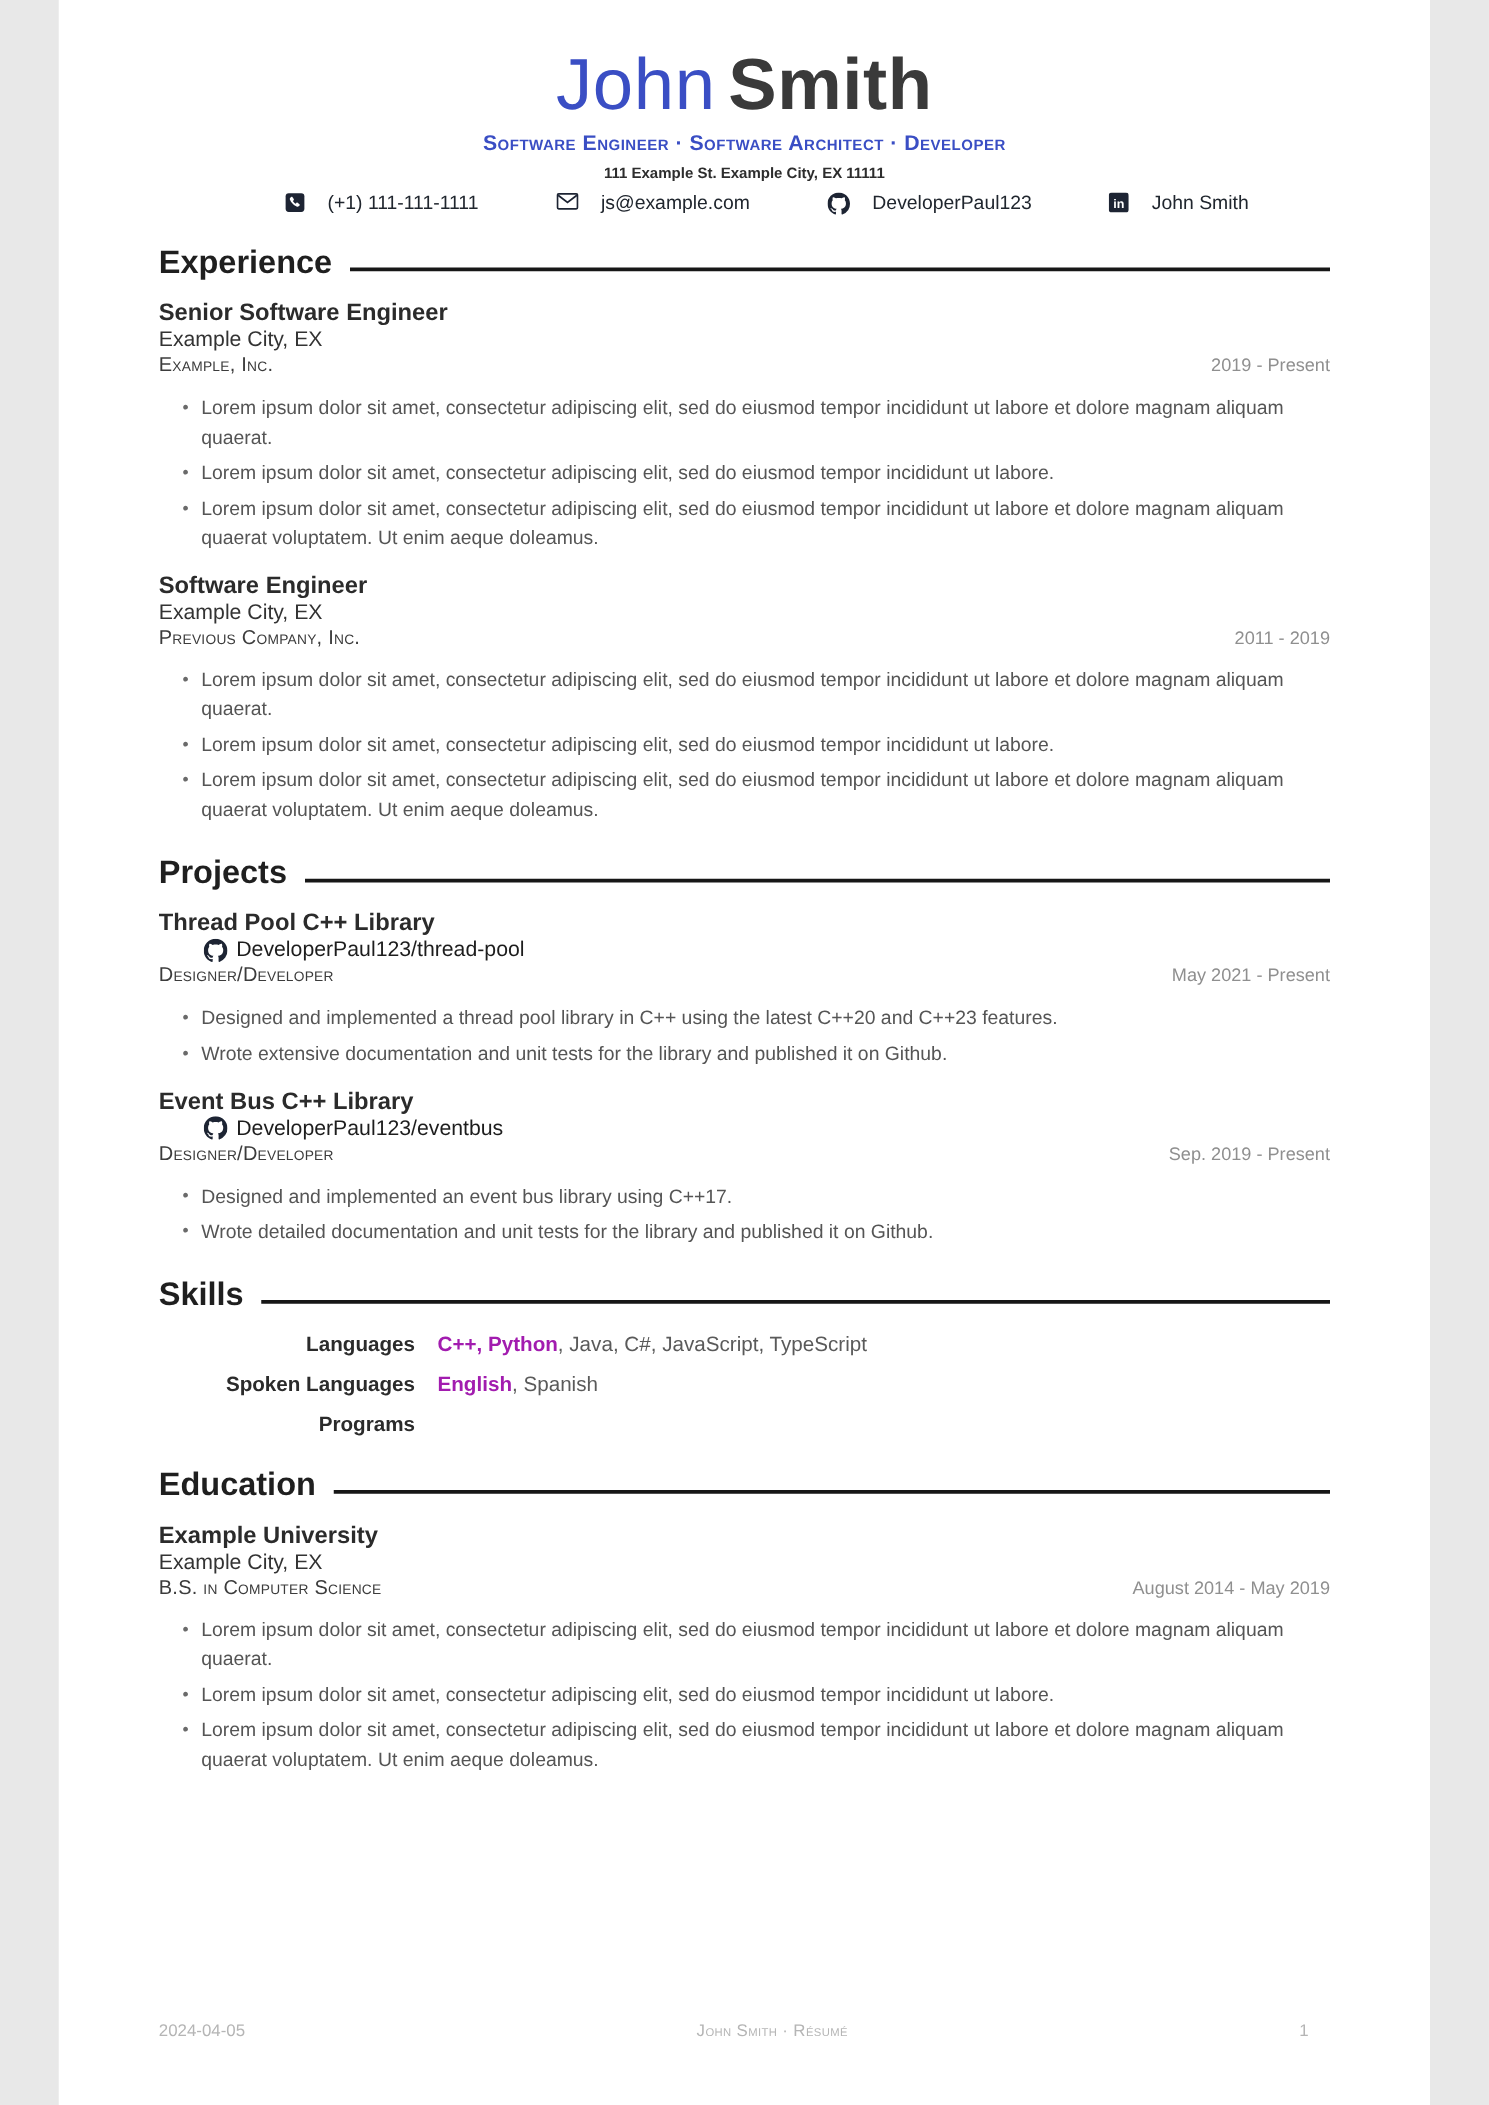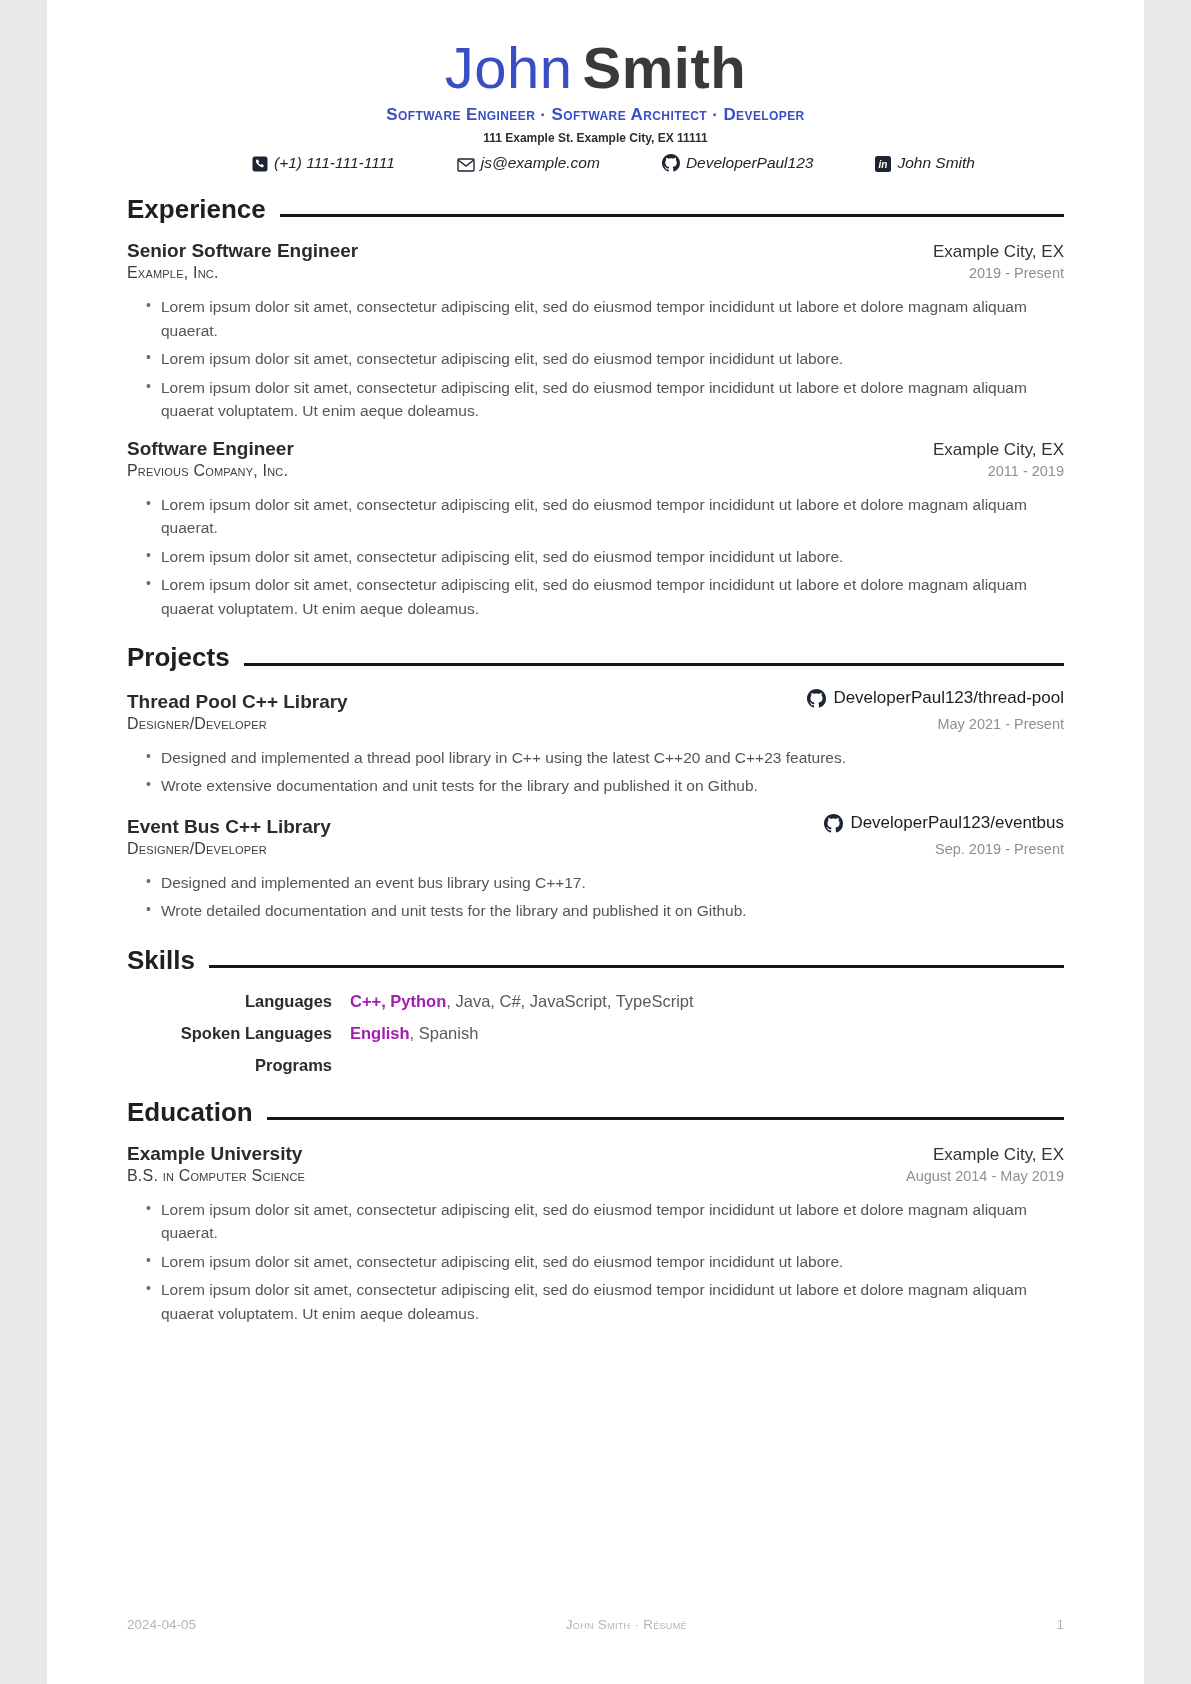--- a/index.html
+++ b/index.html
@@ -17,28 +17,28 @@
   .name .last  { color: #3a3a3a; font-weight: 700; margin-left: 10px; }
   .tagline {
     margin-top: 4px; font-size: 17px; color: #3a4ec4;
     font-variant: small-caps; font-weight: 600; letter-spacing: 0.4px;
   }
   .address { margin-top: 6px; font-size: 12px; font-weight: 700; color: #2d2d2d; }
   .contact-row {
     margin-top: 9px; display: flex; justify-content: center; align-items: center;
     gap: 26px; font-size: 15.5px; color: #20262e;
   }
-  .contact { display: inline-flex; align-items: flex-end; gap: 6px; cursor: pointer; font-style: italic; }
+  .contact { display: inline-flex; align-items: flex-start; gap: 18px; cursor: pointer; }
 
   
   .section-head { display: flex; align-items: center; margin: 22px 0 4px 0; }
   .section-head h2 { margin: 0; font-size: 26px; font-weight: 700; color: #1f1f1f; }
   .section-rule { flex: 1; height: 3px; background: #171717; margin-left: 14px; margin-top: 13px; }
 
-  .entry-top { display: flex; justify-content: space-between; align-items: baseline; margin-top: 15px; }
+  .entry-top { display: flex; justify-content: space-between; align-items: baseline; margin-top: 15px; flex-direction: column; }
   .entry-title { font-size: 19px; font-weight: 700; color: #2b2b2b; }
   .entry-loc { font-size: 17px; color: #333333; }
   .entry-sub { display: flex; justify-content: space-between; align-items: baseline; margin-top: 2px; }
   .org { font-variant: small-caps; font-size: 16px; color: #3c3c3c; letter-spacing: 0.2px; }
   .date { font-size: 14.5px; color: #8f8f8f; }
   .repo { display: inline-flex; align-items: center; gap: 7px; font-size: 17px; color: #1d1d1d; cursor: pointer; }
 
   ul.bullets { margin: 13px 0 4px 0; padding-left: 34px; list-style: none; }
   ul.bullets li {
     position: relative; font-size: 15.5px; color: #555555;
@@ -53,21 +53,21 @@
   .skills-grid {
     margin-top: 16px; display: grid; grid-template-columns: 205px 1fr;
     column-gap: 18px; row-gap: 13px; font-size: 16.5px;
   }
   .skill-label { text-align: right; font-weight: 700; color: #2b2b2b; }
   .skill-value { color: #5a5a5a; }
   .skill-value strong { color: #a21caf; font-weight: 700; }
 
   
   .footer {
-    position: absolute; left: 80px; right: 80px; bottom: 52px;
+    position: absolute; left: 80px; right: 97px; bottom: 52px;
     display: flex; justify-content: space-between; align-items: baseline;
     color: #b5b5b5; font-size: 13.5px;
   }
   .footer .center { font-variant: small-caps; letter-spacing: 0.3px; }
 
   .icon { display: inline-flex; flex: none; padding-left: 36px; }
 </style>
 </head>
 <body>
 

